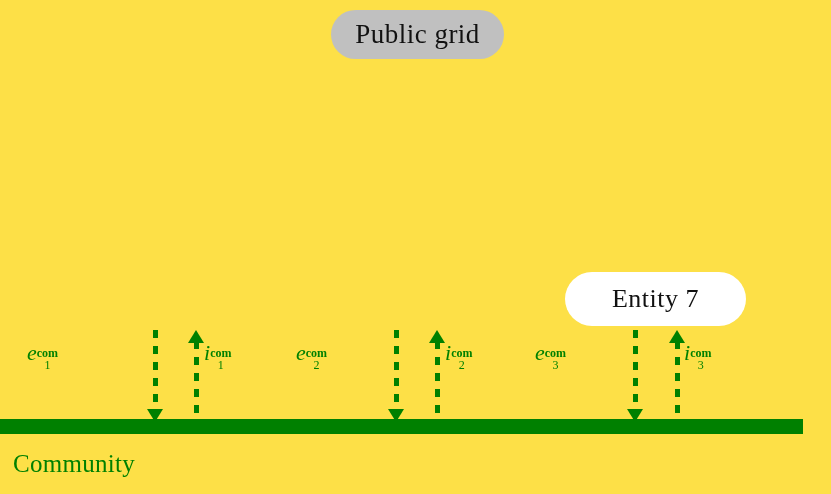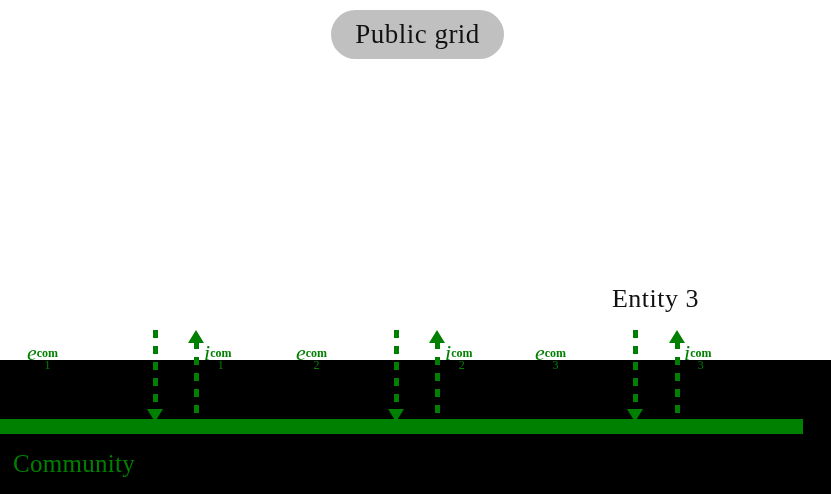--- a/index.html
+++ b/index.html
@@ -12,22 +12,22 @@
     height: 494px;
     position: relative;
     overflow: hidden;
     font-family: "Liberation Serif", "DejaVu Serif", serif;
   }
 
   #stage {
     position: absolute;
     left: 0; top: 0;
     width: 831px;
-    height: 360px;
-    background: #ffffff;
+    height: 494px;
+    background: #fde047;
   }
 
   
   .node {
     position: absolute;
     display: flex;
     align-items: center;
     justify-content: center;
     border-radius: 999px;
     box-sizing: border-box;
@@ -150,21 +150,21 @@
 
 <div id="stage">
 
   <div class="node node-public">
     <span>Public grid</span>
   </div>
 
 
 
   <div class="node node-entity entity-3">
-    <span>Entity 3</span>
+    <span>Entity 7</span>
   </div>
 
   <div class="flow down" style="left:153px; top:330px; height:92px;">
     <div class="stem"></div>
     <div class="head"></div>
   </div>
   <div class="flow up" style="left:194px; top:330px; height:92px;">
     <div class="stem"></div>
     <div class="head"></div>
   </div>

